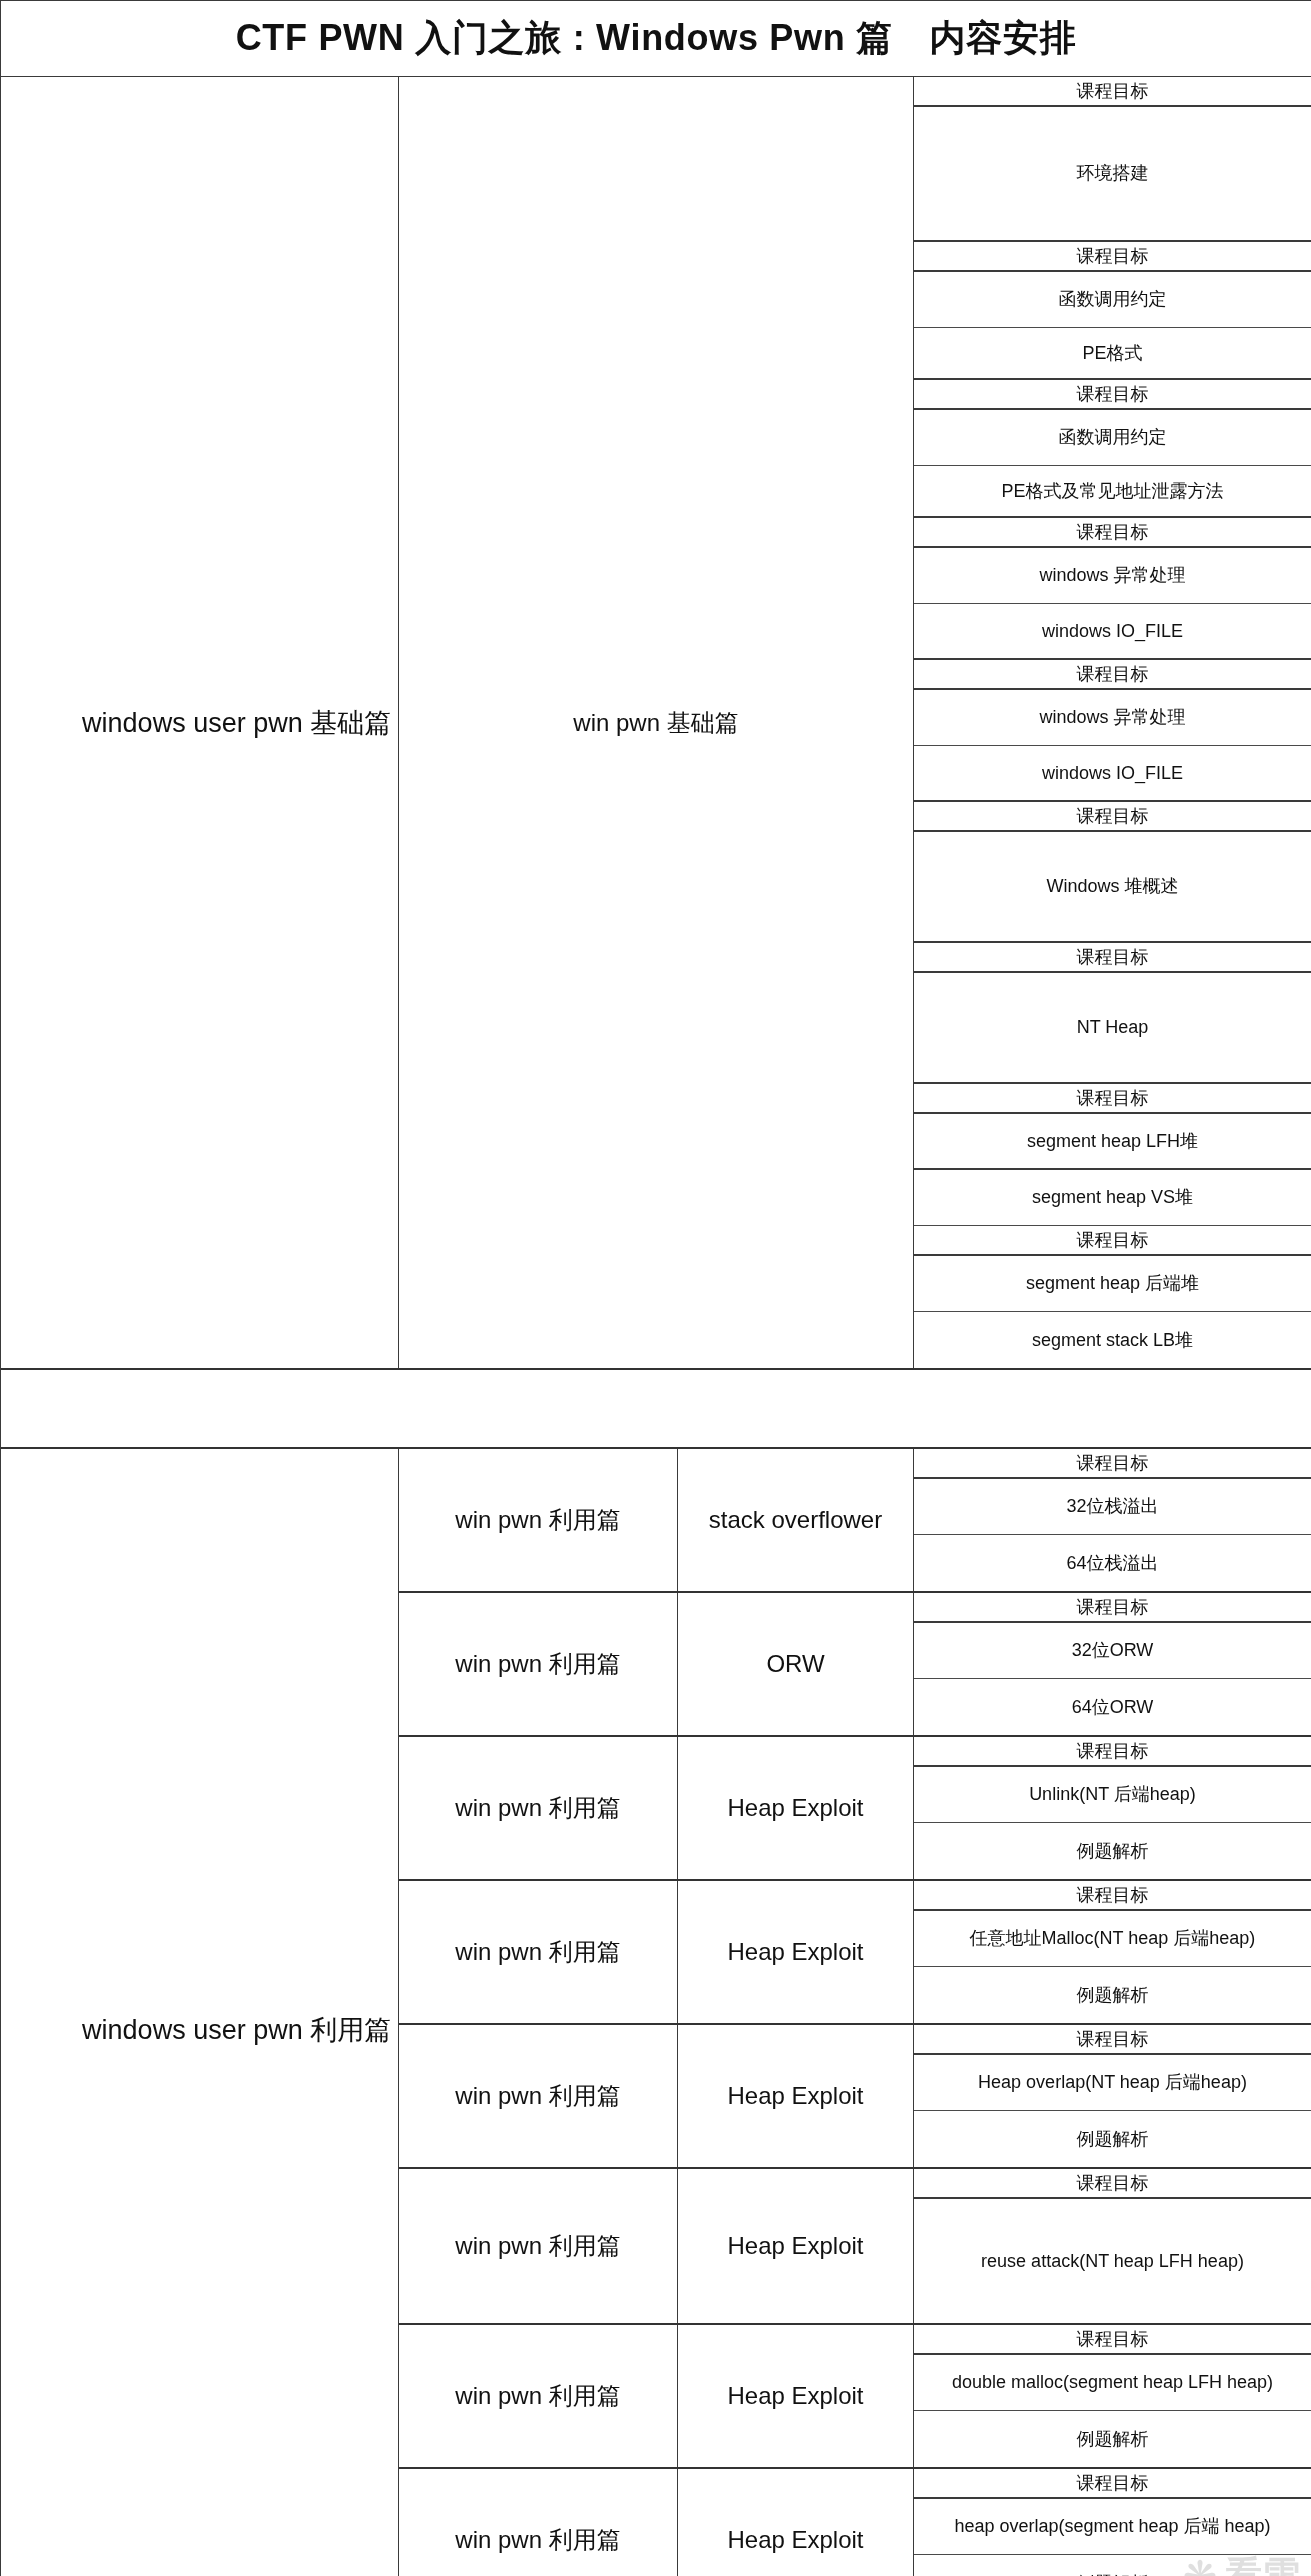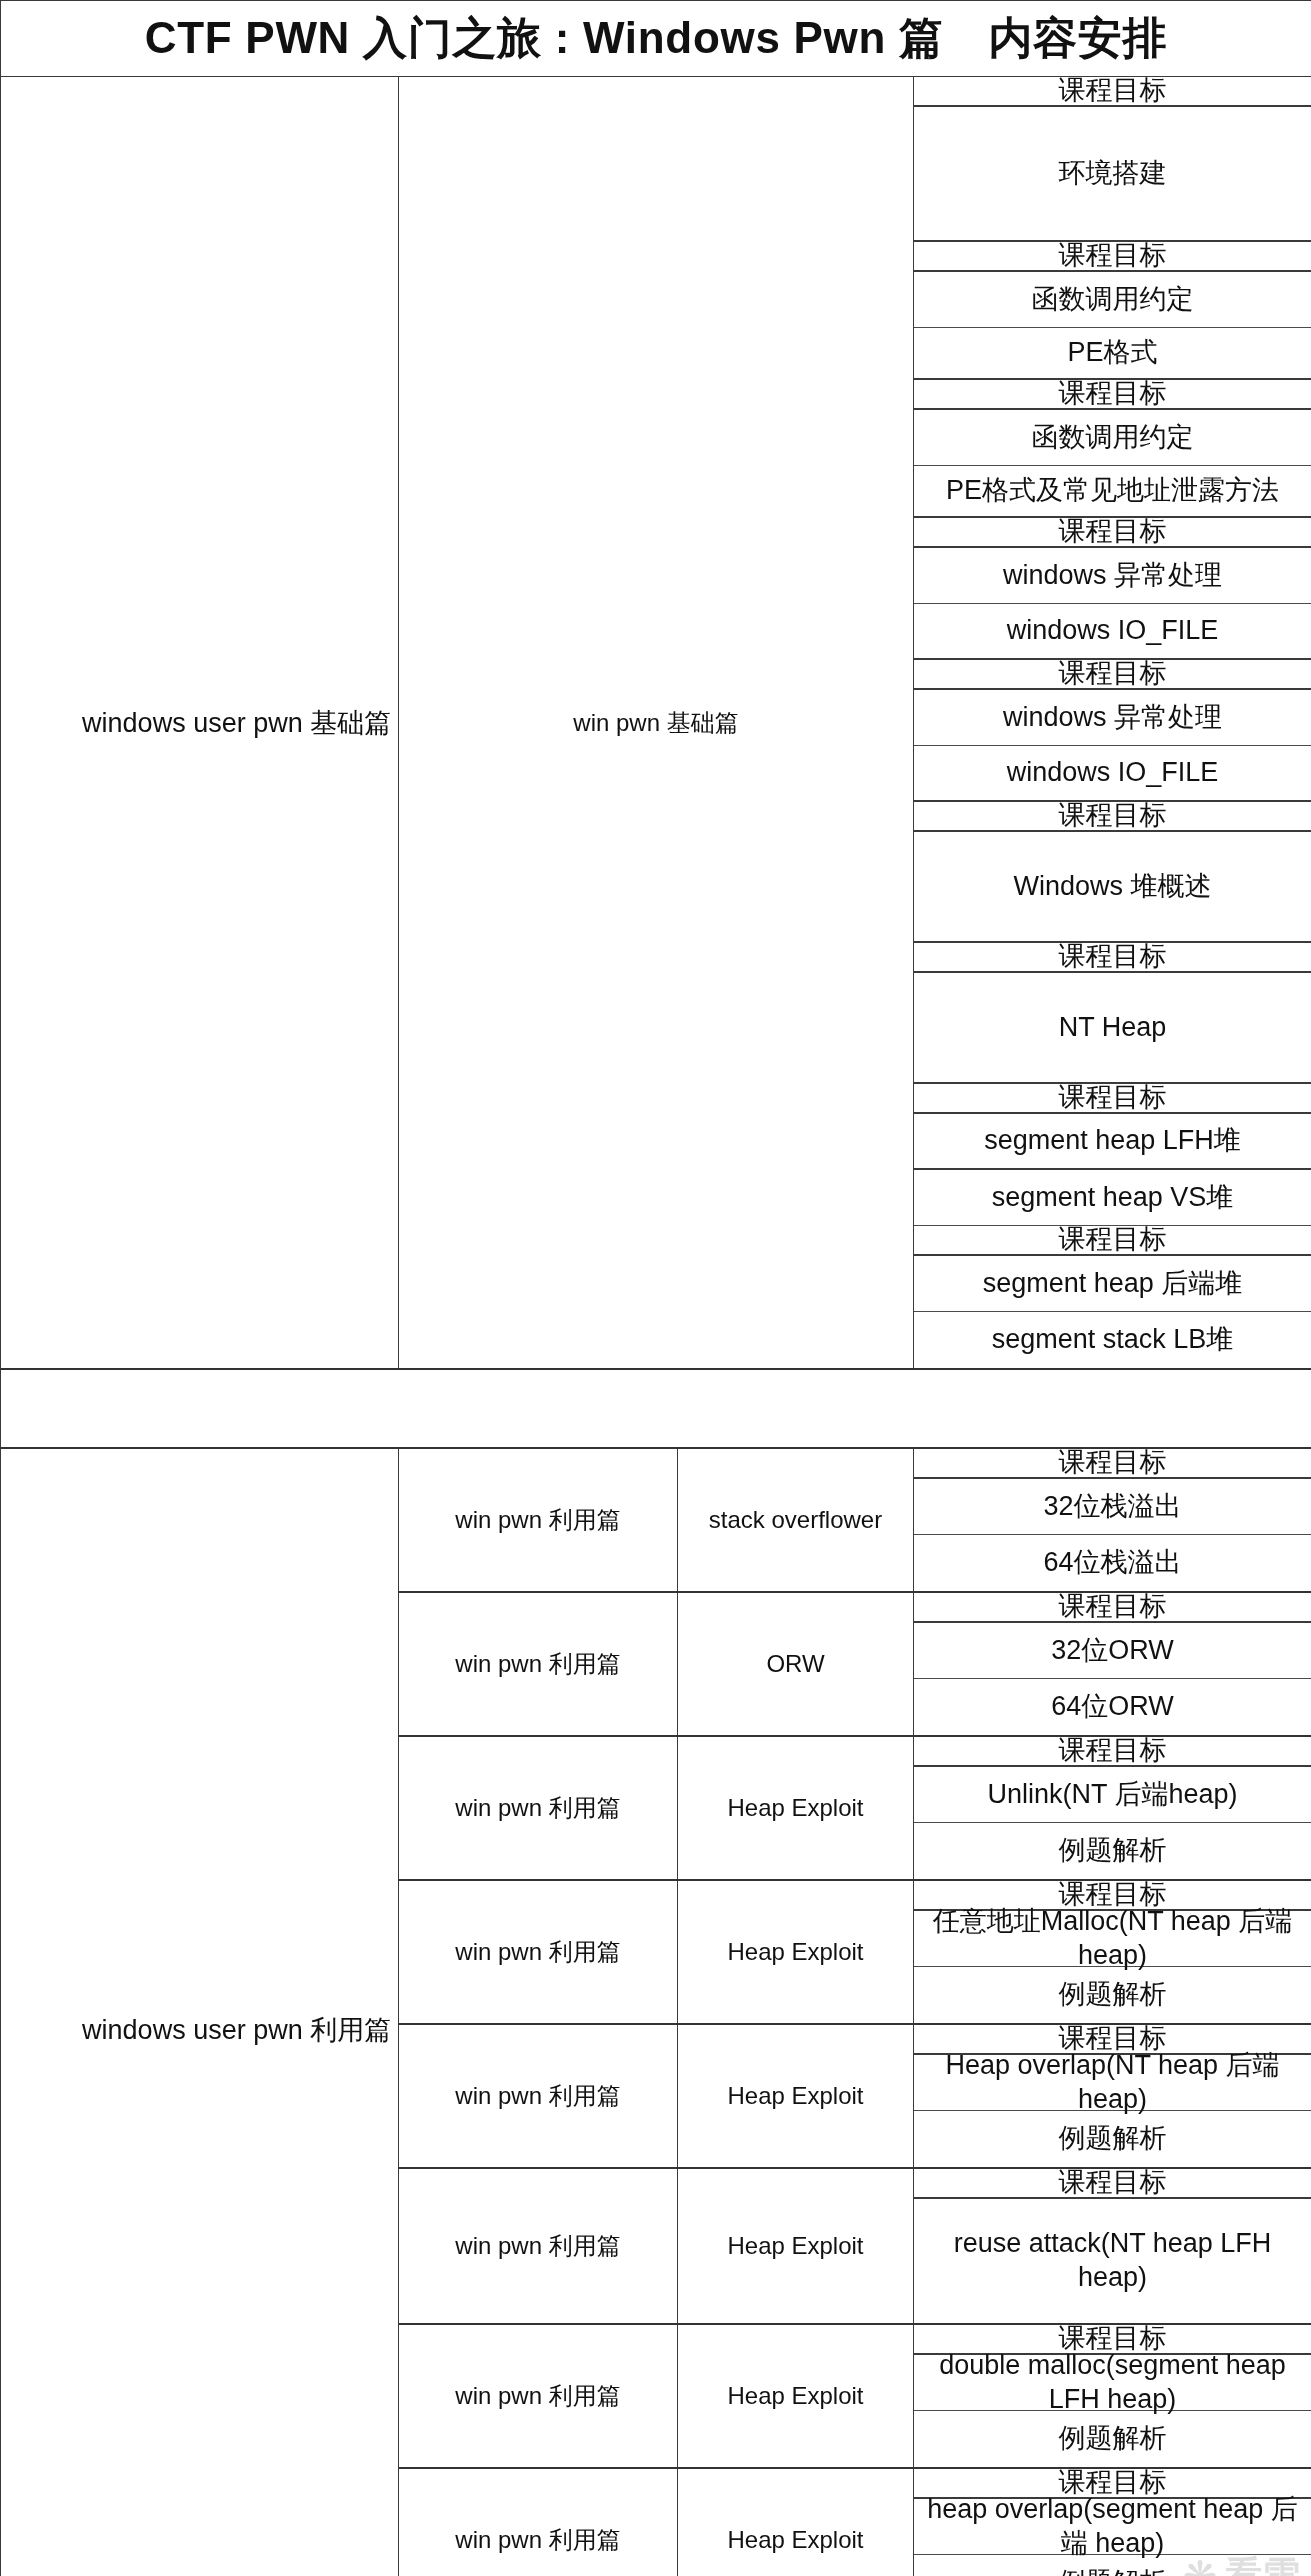--- a/index.html
+++ b/index.html
@@ -8,42 +8,42 @@
     width:1312px;
     box-sizing:border-box;
     border:1.4px solid #3a3a3a;
     font-family:"Liberation Sans","DejaVu Sans",sans-serif;
     color:#111111;
     background:#ffffff;
   }
   .title-row{
     height:75px;
     display:flex;align-items:center;justify-content:center;
-    font-size:44px;font-weight:bold;
+    font-size:36px;font-weight:bold;
     border-bottom:1.4px solid #3a3a3a;
     letter-spacing:0.7px;
   }
   .section{display:flex;}
   .cat-cell{
     width:398px;flex:0 0 398px;
     border-right:1.4px solid #3a3a3a;
     display:flex;align-items:center;justify-content:flex-end;
     font-size:27px;font-weight:normal;
     text-align:center;box-sizing:border-box;padding:0 6.8px;
   }
   .track-cell-top{
     width:515px;flex:0 0 515px;
     border-right:1.4px solid #3a3a3a;
     display:flex;align-items:center;justify-content:center;
     font-size:24px;text-align:center;box-sizing:border-box;padding:0 6.8px;
   }
   .lessons-col{flex:1;display:flex;flex-direction:column;}
   .lesson-row{
     display:flex;align-items:center;justify-content:center;
-    text-align:center;font-size:27px;line-height:1.25;
+    text-align:center;font-size:18px;line-height:1.25;
     border-bottom:1.4px solid #4a4a4a;
     box-sizing:border-box;padding:0 9.6px;
   }
   .lesson-row:last-child{border-bottom:none;}
   .k-objective{height:30px;border-bottom-width:2px;border-bottom-color:#3a3a3a;}
   .before-objective{border-bottom-width:2px;border-bottom-color:#3a3a3a;}
   .k-short{height:52px;}
   .k-content{height:56px;}
   .k-tall{height:111px;text-align:center;}
   .k-xtall{height:135px;}

